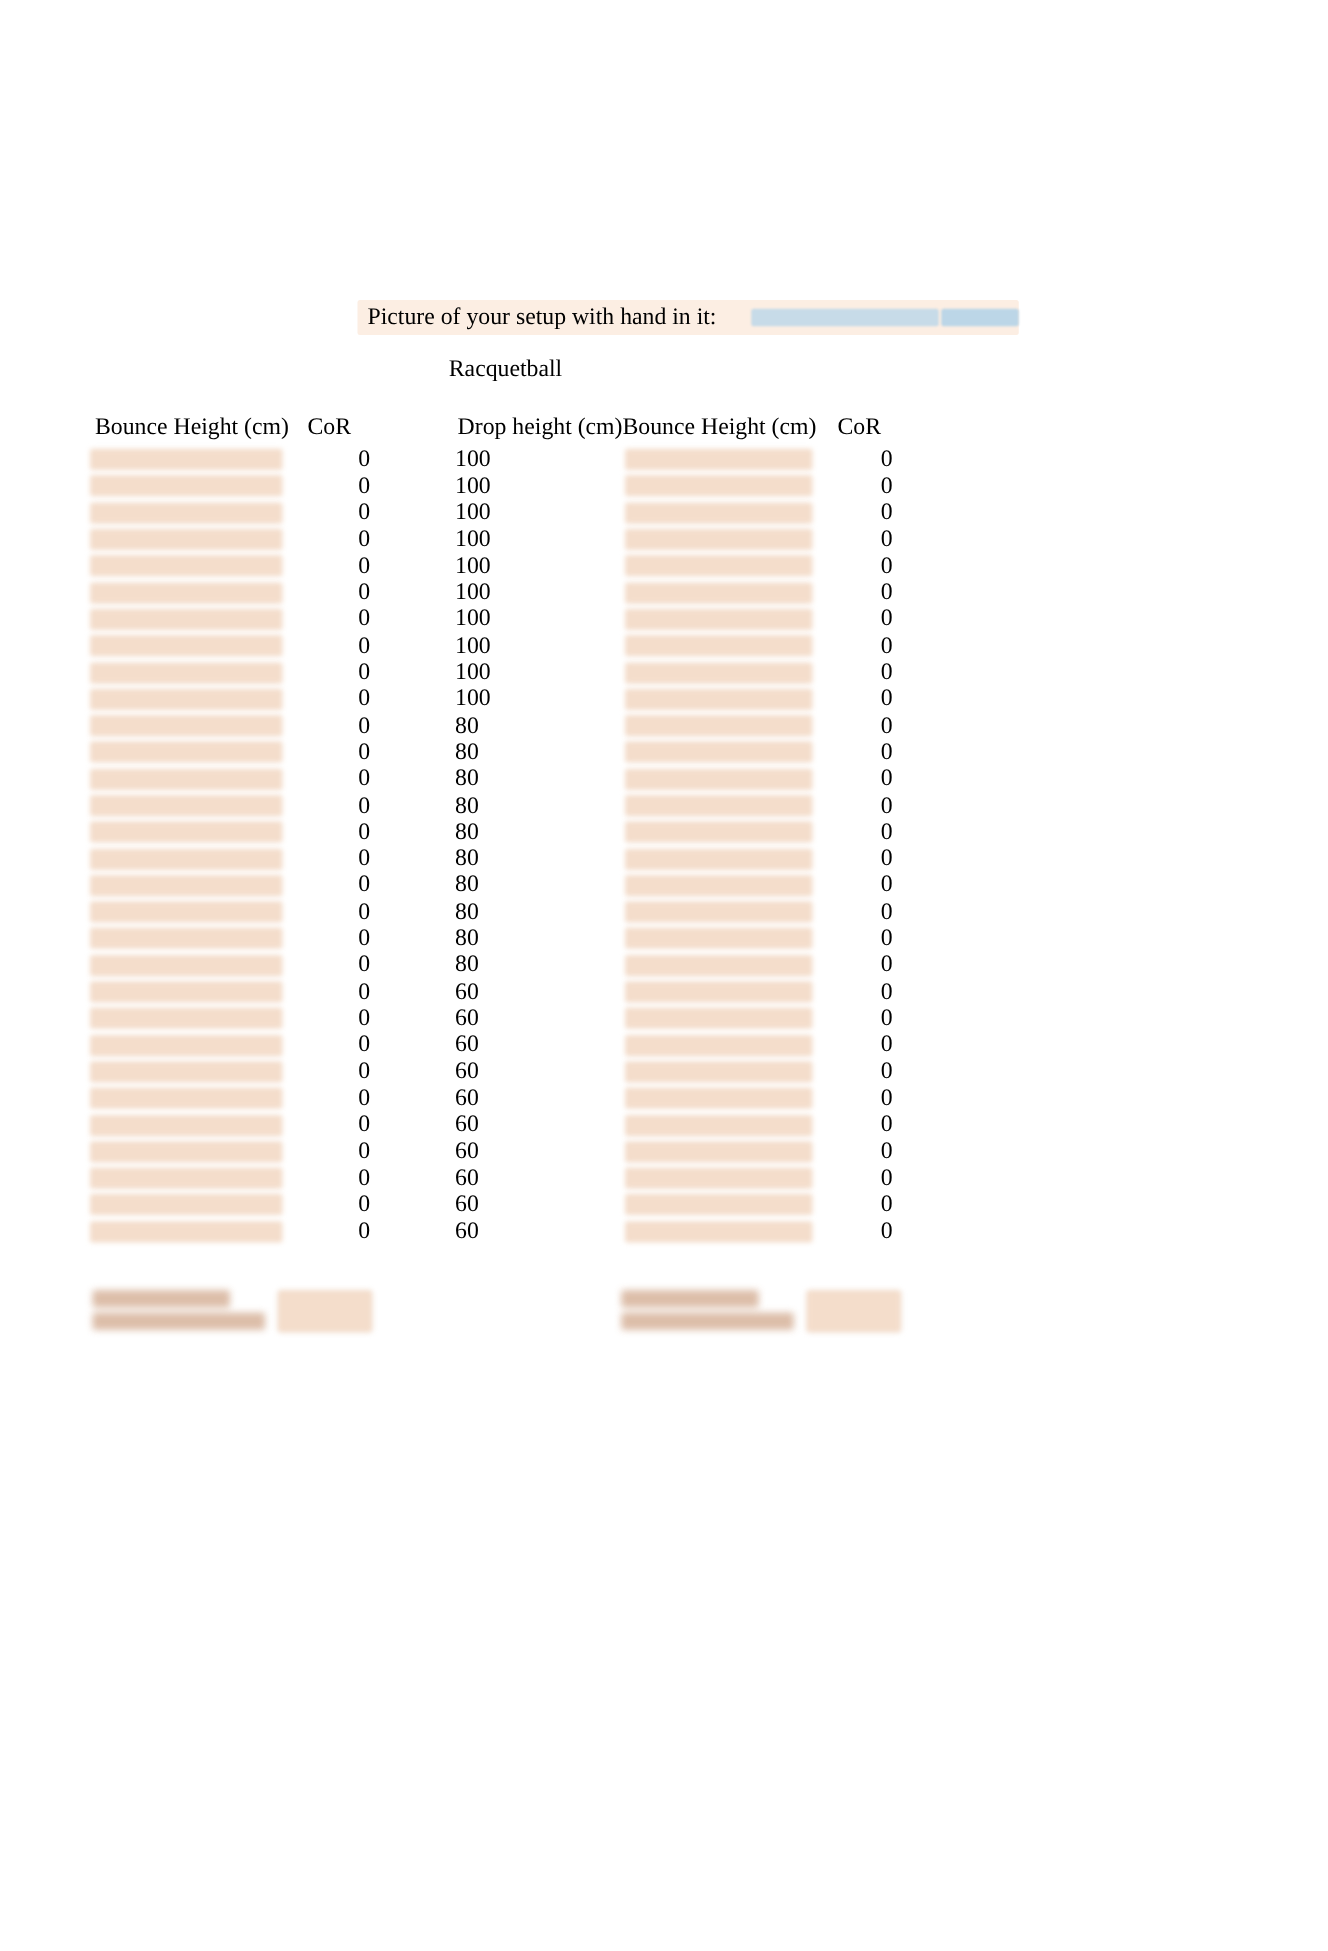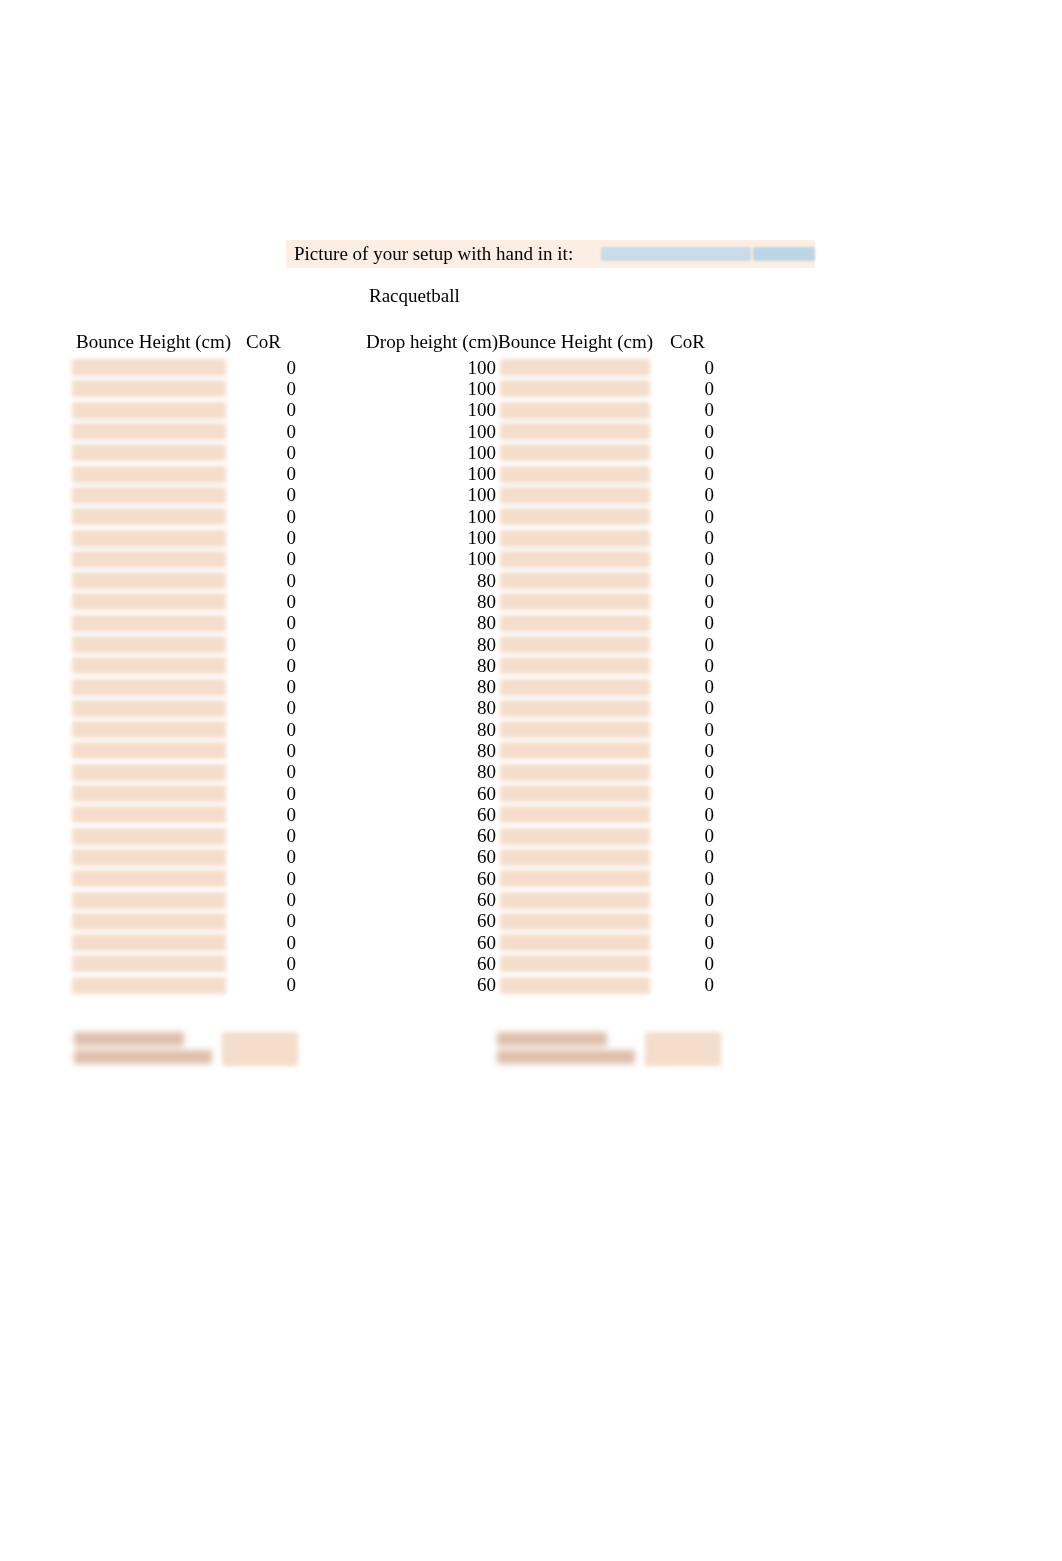--- a/index.html
+++ b/index.html
@@ -46,21 +46,21 @@
     width:62px;
     height:14px;
     background:#bcd6e7;
     border-radius:2px;
     margin-left:2px;
     filter:blur(1px);
   }
   
   .title{
     position:absolute;
-    left:369px;
+    left:359px;
     top:285px;
   }
   
   .tbl{
     position:absolute;
     left:70px;
     top:329px;
     width:722px;
   }
   .hdr{
@@ -100,21 +100,21 @@
     align-items:center;
   }
   .c-cor1-row{
     width:128px;
     text-align:right;
     padding-right:68px;
     box-sizing:border-box;
   }
   .c-dh-row{
     width:134px;
-    text-align:right;
+    text-align:left;
     padding-right:2px;
     box-sizing:border-box;
   }
   .c-bh2-row{
     width:166px;
     display:flex;
     align-items:center;
   }
   .blurcell2{
     width:150px;

